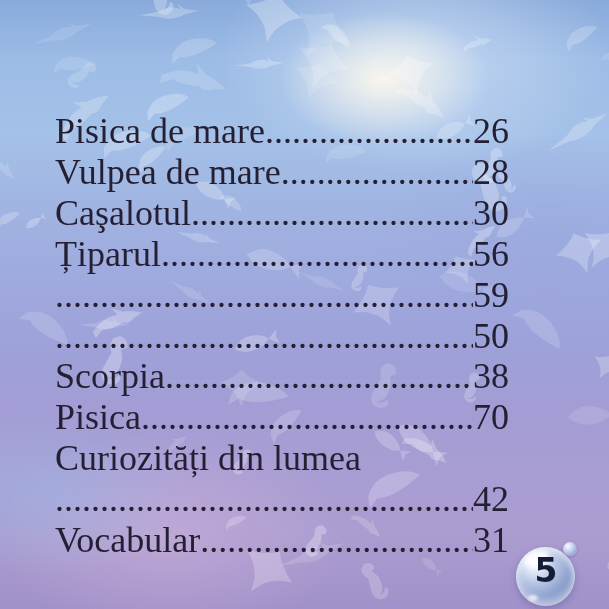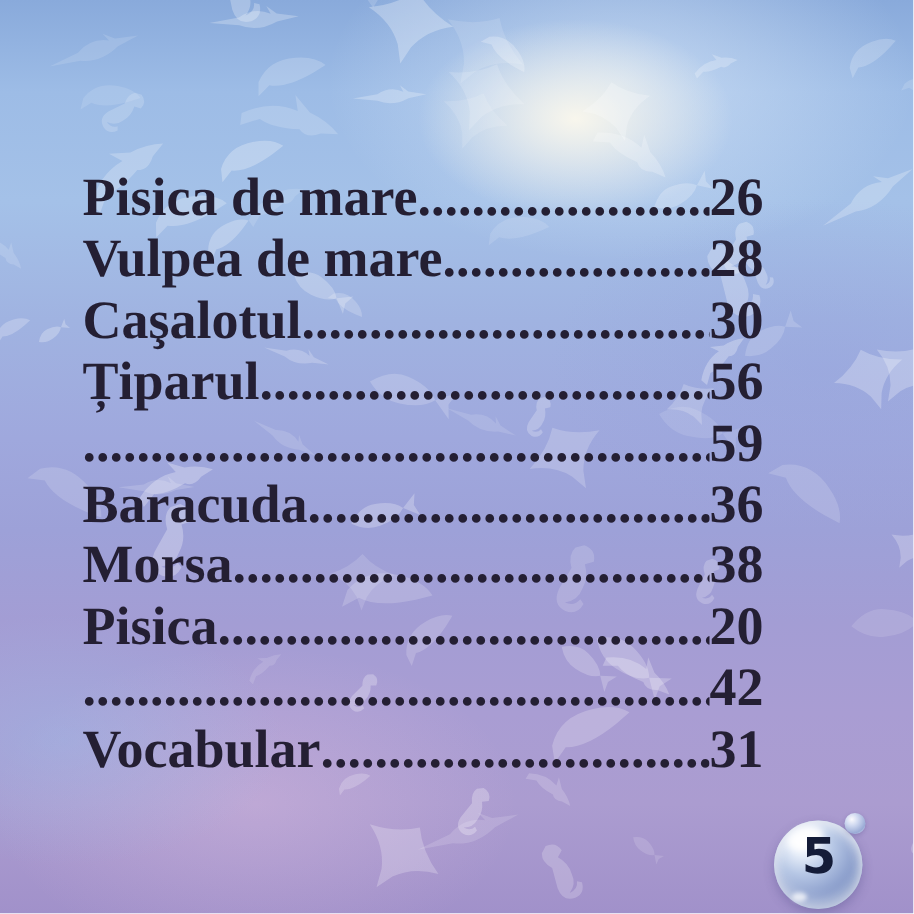--- a/index.html
+++ b/index.html
@@ -16,21 +16,21 @@
         var(--bg-top) 0%, #9dbce6 10%, #a4c1e8 22%, #a0b3e1 35%,
         #9fa8dd 48%, #9da1d8 58%, #a39dd4 68%, #a99dd3 78%,
         #ab9cd0 88%, var(--bg-bottom) 100%);
   }
   .silhouettes{position:absolute;left:0;top:0;width:609px;height:609px;}
   .toc{
     position:absolute;left:55px;top:111px;width:454px;
     font-family:"Liberation Serif", serif;
     font-size:36px;line-height:40.9px;color:var(--text);
   }
-  .toc-row{display:flex;align-items:baseline;font-weight:bold;}
+  .toc-row{display:flex;align-items:baseline;}
   .toc-title{white-space:nowrap;}
   .toc-dots{
     flex:1 1 auto;overflow:hidden;white-space:nowrap;
     min-width:0;letter-spacing:0px;
   }
   .toc-page{white-space:nowrap;}
   .bubble{
     position:absolute;left:516px;top:547px;width:59px;height:59px;border-radius:50%;
     background:
       radial-gradient(circle at 32% 26%, rgba(255,255,255,0.98) 0%, rgba(235,244,252,0.92) 14%,
@@ -178,33 +178,35 @@
       <div class="toc-row">
         <span class="toc-title">Țiparul</span>
         <span class="toc-dots">................................................................................</span>
         <span class="toc-page">56</span>
       </div>
       <div class="toc-row">
         <span class="toc-dots">................................................................................</span>
         <span class="toc-page">59</span>
       </div>
       <div class="toc-row">
-        <span class="toc-title">Baracuda</span>
-        <span class="toc-dots">................................................................................</span>
-        <span class="toc-page">36</span>
-      </div>
-      <div class="toc-row">
-        <span class="toc-title">Morsa</span>
+        <span class="toc-dots">................................................................................</span>
+        <span class="toc-page">50</span>
+      </div>
+      <div class="toc-row">
+        <span class="toc-title">Scorpia</span>
         <span class="toc-dots">................................................................................</span>
         <span class="toc-page">38</span>
       </div>
       <div class="toc-row">
         <span class="toc-title">Pisica</span>
         <span class="toc-dots">................................................................................</span>
-        <span class="toc-page">20</span>
+        <span class="toc-page">70</span>
+      </div>
+      <div class="toc-row">
+        <span class="toc-title">Curiozități din lumea</span>
       </div>
       <div class="toc-row">
         <span class="toc-dots">................................................................................</span>
         <span class="toc-page">42</span>
       </div>
       <div class="toc-row">
         <span class="toc-title">Vocabular</span>
         <span class="toc-dots">................................................................................</span>
         <span class="toc-page">31</span>
       </div>

